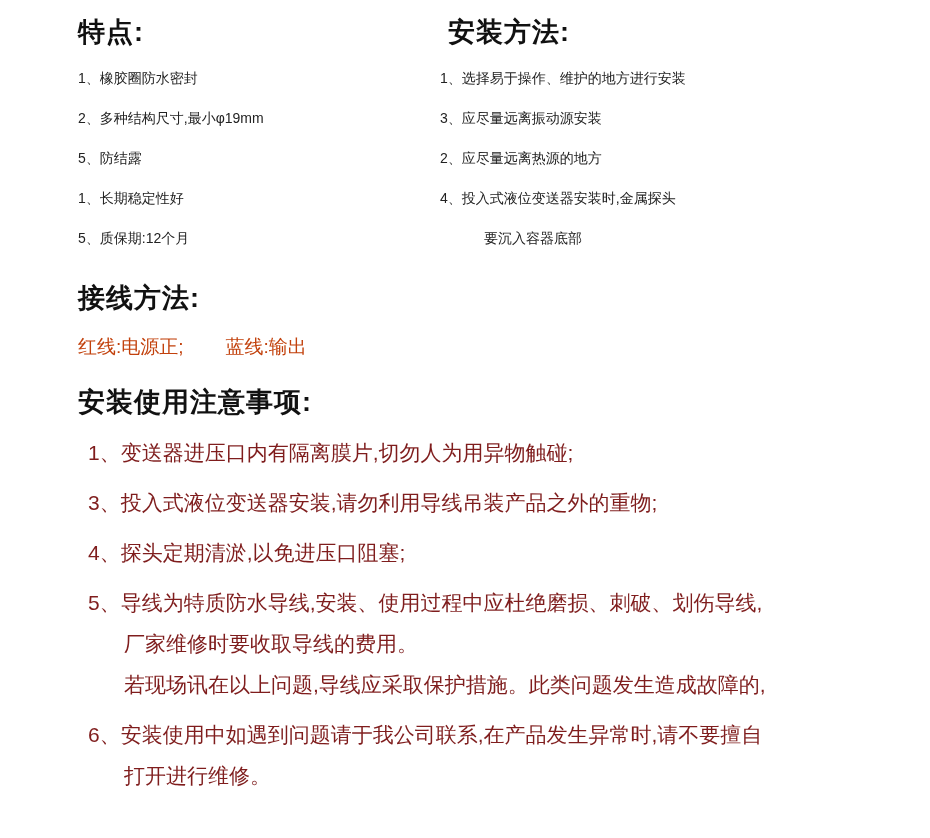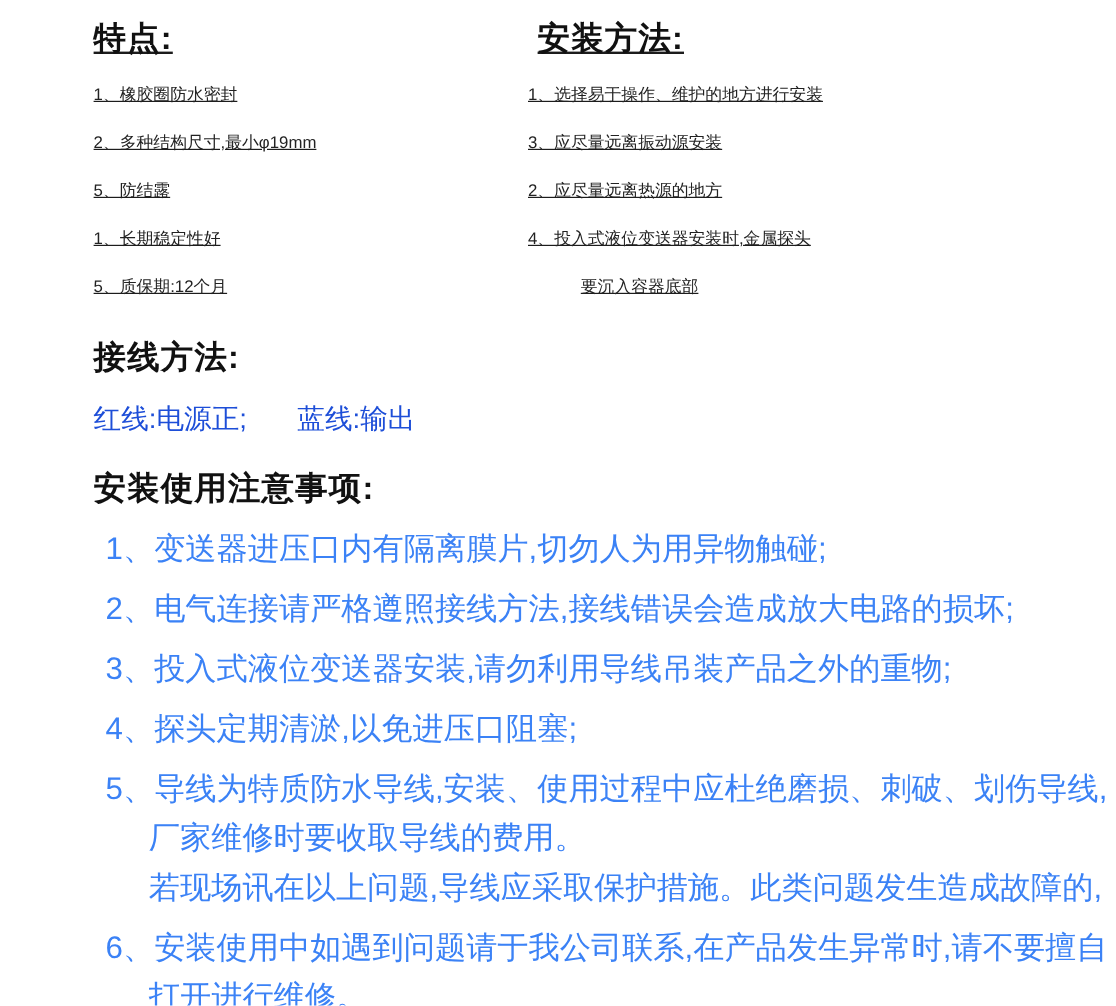--- a/index.html
+++ b/index.html
@@ -18,48 +18,47 @@
   }
   h2.sec-title {
     font-size: 27px;
     font-weight: 700;
     letter-spacing: 1px;
     color: #111111;
   }
   .two-col {
     display: flex;
     align-items: flex-start;
-    text-decoration: underline;
   }
   .col-left  { width: 362px; flex: 0 0 362px; }
   .col-right { flex: 1 1 auto; }
   .col-right h2.sec-title { padding-left: 8px; }
   .li {
     font-size: 14px;
     line-height: 40px;
     color: #222222;
     white-space: nowrap;
   }
   .col-left .li:first-of-type,
   .col-right .li:first-of-type { margin-top: 8px; }
   .li.cont { padding-left: 44px; }
   .sec-wiring { margin-top: 22px; }
   .wiring-line {
     margin-top: 18px;
-    font-size: 23px;
+    font-size: 19px;
     font-weight: 500;
-    color: #1d4ed8;
+    color: #c2410c;
   }
   .wiring-line .gap { display: inline-block; width: 42px; }
   .sec-notes { margin-top: 24px; }
   .notes-list { margin-top: 12px; padding-left: 10px; }
   .notes-item {
-    font-size: 26px;
+    font-size: 21px;
     line-height: 41px;
-    color: #3b82f6;
+    color: #7f1d1d;
     margin-bottom: 9px;
     white-space: nowrap;
   }
   .notes-item .line { display: block; }
   .notes-item .line.cont { padding-left: 36px; }
 </style>
 </head>
 <body>
 
 <div class="page">
@@ -93,23 +92,20 @@
     </p>
   </section>
 
   <section class="sec-notes">
     <h2 class="sec-title">安装使用注意事项:</h2>
     <div class="notes-list">
       <p class="notes-item">
         <span class="line">1、变送器进压口内有隔离膜片,切勿人为用异物触碰;</span>
       </p>
       <p class="notes-item">
-        <span class="line">2、电气连接请严格遵照接线方法,接线错误会造成放大电路的损坏;</span>
-      </p>
-      <p class="notes-item">
         <span class="line">3、投入式液位变送器安装,请勿利用导线吊装产品之外的重物;</span>
       </p>
       <p class="notes-item">
         <span class="line">4、探头定期清淤,以免进压口阻塞;</span>
       </p>
       <p class="notes-item">
         <span class="line">5、导线为特质防水导线,安装、使用过程中应杜绝磨损、刺破、划伤导线,</span>
         <span class="line cont">厂家维修时要收取导线的费用。</span>
         <span class="line cont">若现场讯在以上问题,导线应采取保护措施。此类问题发生造成故障的,</span>
       </p>

